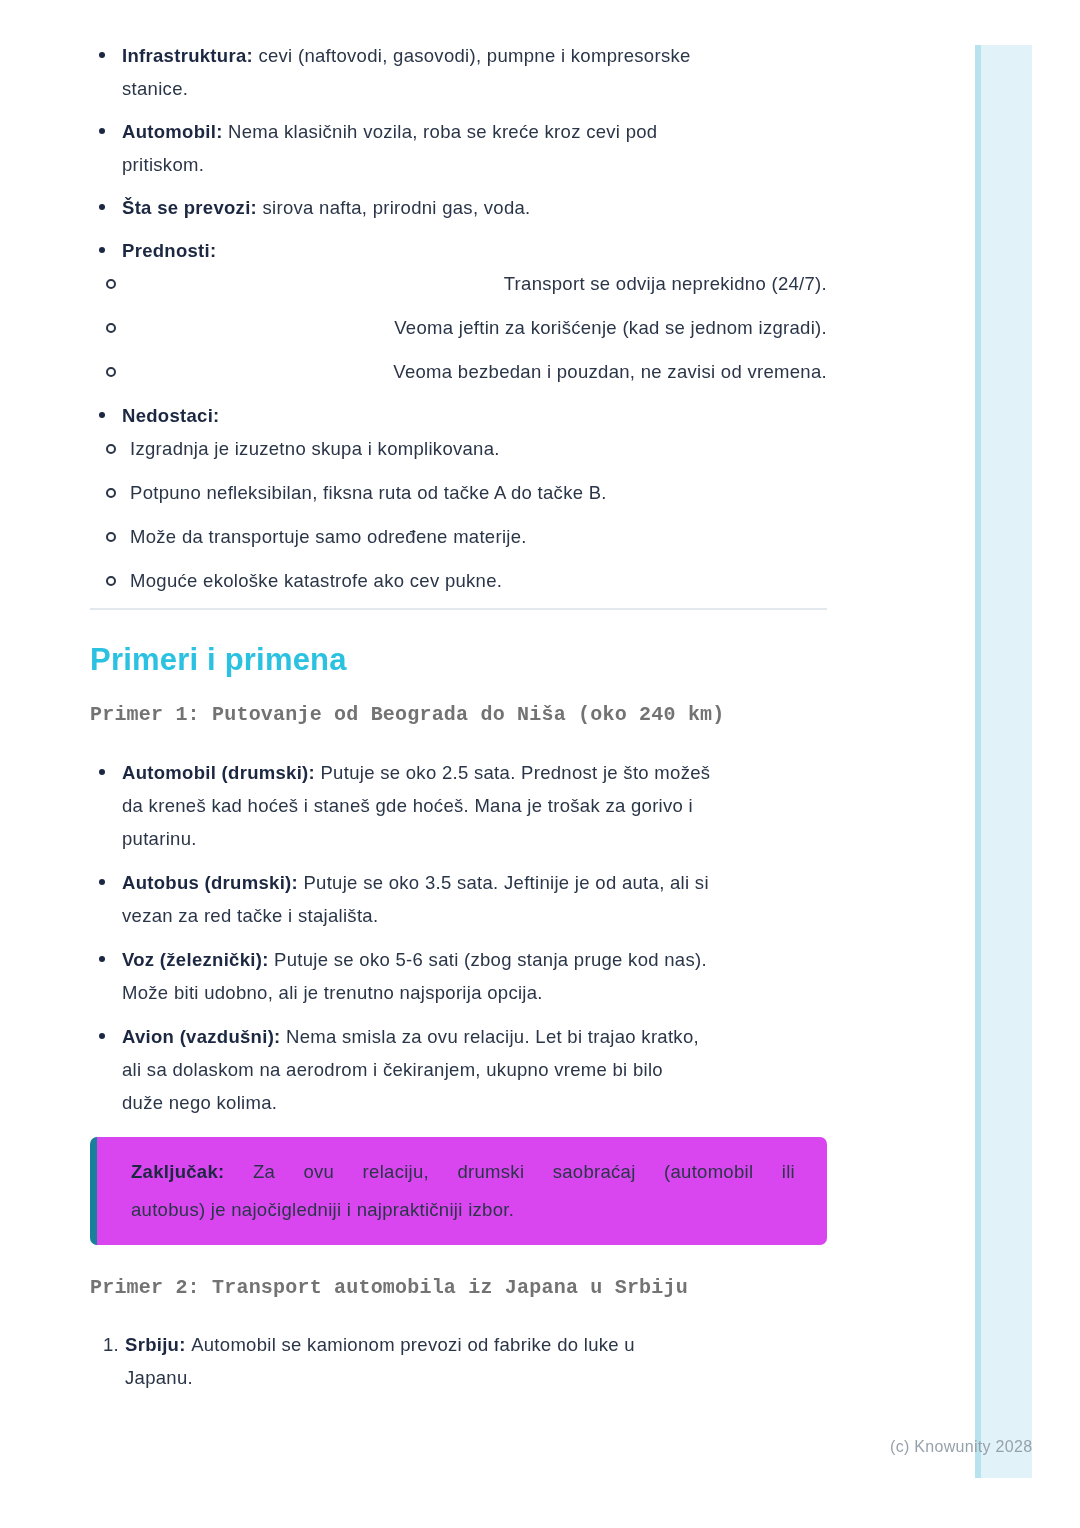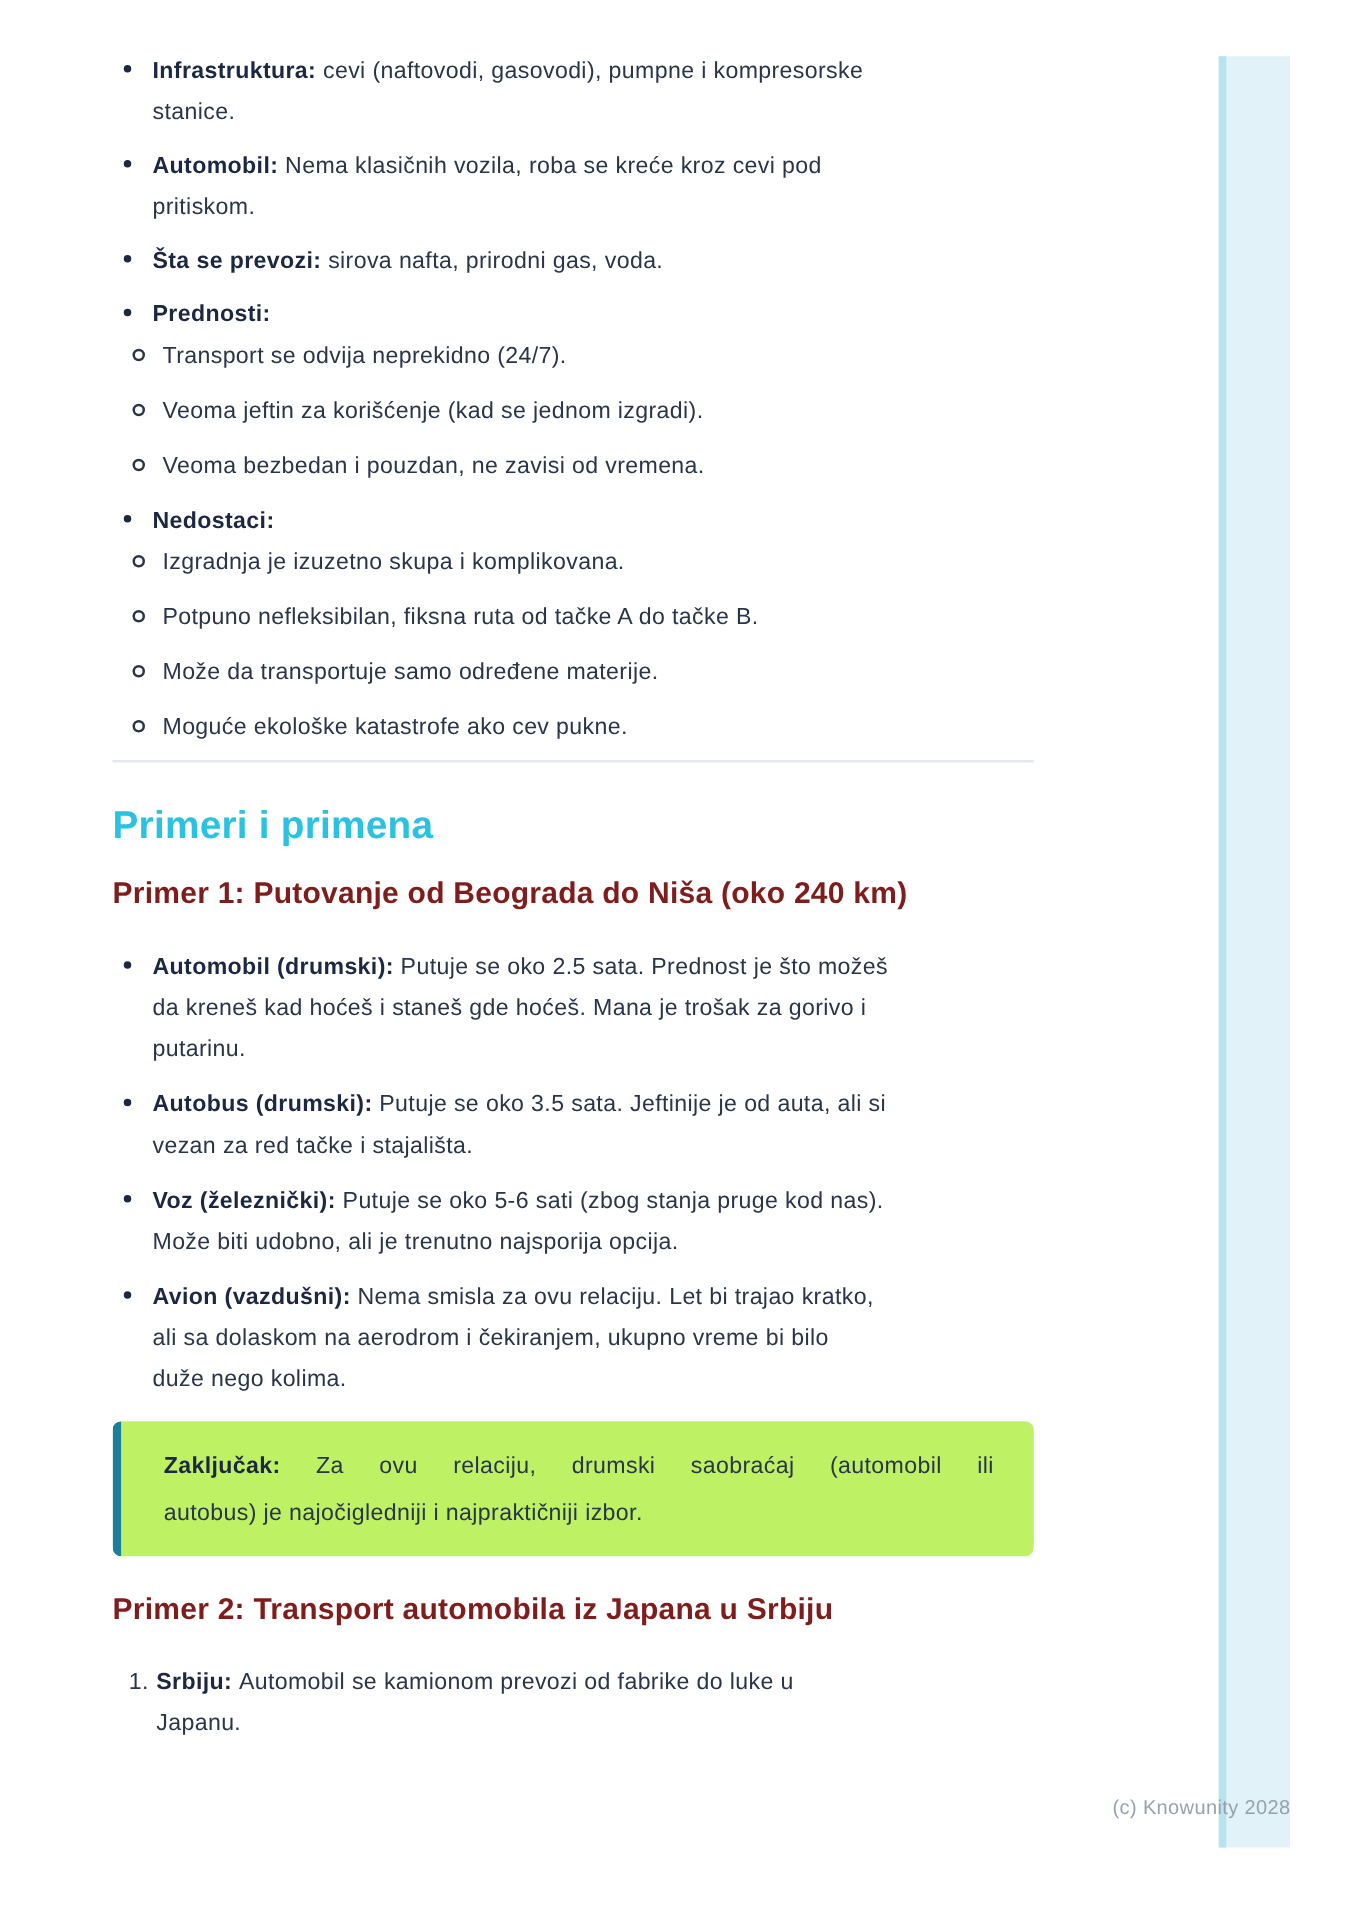--- a/index.html
+++ b/index.html
@@ -22,26 +22,26 @@
     content:"";position:absolute;left:9px;top:13px;width:6px;height:6px;
     border-radius:50%;background:#1c2742;
   }
   .sub-li{position:relative;padding-left:40px;margin-bottom:11px;}
   .sub-li::before{
     content:"";position:absolute;left:16px;top:12px;width:6px;height:6px;
     border:2px solid #2a3548;border-radius:50%;background:transparent;
   }
   .divider{border:none;border-top:2px solid #e3e8ee;margin:10px 0 30px 0;}
   .h1{font-size:31px;line-height:40px;font-weight:700;color:#2bc1e1;letter-spacing:0.2px;}
-  .h2{font-size:24px;line-height:30px;font-weight:700;color:#7f1d1d;margin-top:20px;letter-spacing:0.2px;}
+  .h2{font-size:20px;line-height:30px;font-weight:700;color:#737373;margin-top:20px;letter-spacing:0.2px;font-family:Liberation Mono, monospace;}
   .h2.second{margin-top:28px;}
   .ex-list{margin-top:26px;}
   .ex-list .main-li{margin-bottom:11px;}
   .callout{
-    margin-top:18px;background:#bef264;border-left:7px solid #1a7f9b;border-radius:7px;
+    margin-top:18px;background:#d946ef;border-left:7px solid #1a7f9b;border-radius:7px;
     padding:16px 32px 16px 34px;line-height:38px;box-sizing:border-box;
   }
   .jline{text-align:justify;text-align-last:justify;}
   .num-list{margin-top:25px;}
   .num-li{position:relative;padding-left:35px;}
   .num{position:absolute;left:13px;top:0;}
   .footer{
     position:absolute;left:890px;top:1433px;z-index:2;
     font-size:16px;line-height:28px;color:#97a1ac;letter-spacing:0.3px;
   }
@@ -60,21 +60,21 @@
     </li>
     <li class="main-li">
       <div><b>Automobil: </b><span>Nema klasičnih vozila, roba se kreće kroz cevi pod</span></div>
       <div>pritiskom.</div>
     </li>
     <li class="main-li">
       <div><b>Šta se prevozi: </b><span>sirova nafta, prirodni gas, voda.</span></div>
     </li>
     <li class="main-li">
       <div><b>Prednosti:</b></div>
-      <ul class="sub-list" style="margin-left:-32px;">
+      <ul class="sub-list" style="margin-left:-32px;text-align:right;">
         <li class="sub-li">Transport se odvija neprekidno (24/7).</li>
         <li class="sub-li">Veoma jeftin za korišćenje (kad se jednom izgradi).</li>
         <li class="sub-li">Veoma bezbedan i pouzdan, ne zavisi od vremena.</li>
       </ul>
     </li>
     <li class="main-li">
       <div><b>Nedostaci:</b></div>
       <ul class="sub-list" style="margin-left:-32px;">
         <li class="sub-li">Izgradnja je izuzetno skupa i komplikovana.</li>
         <li class="sub-li">Potpuno nefleksibilan, fiksna ruta od tačke A do tačke B.</li>

